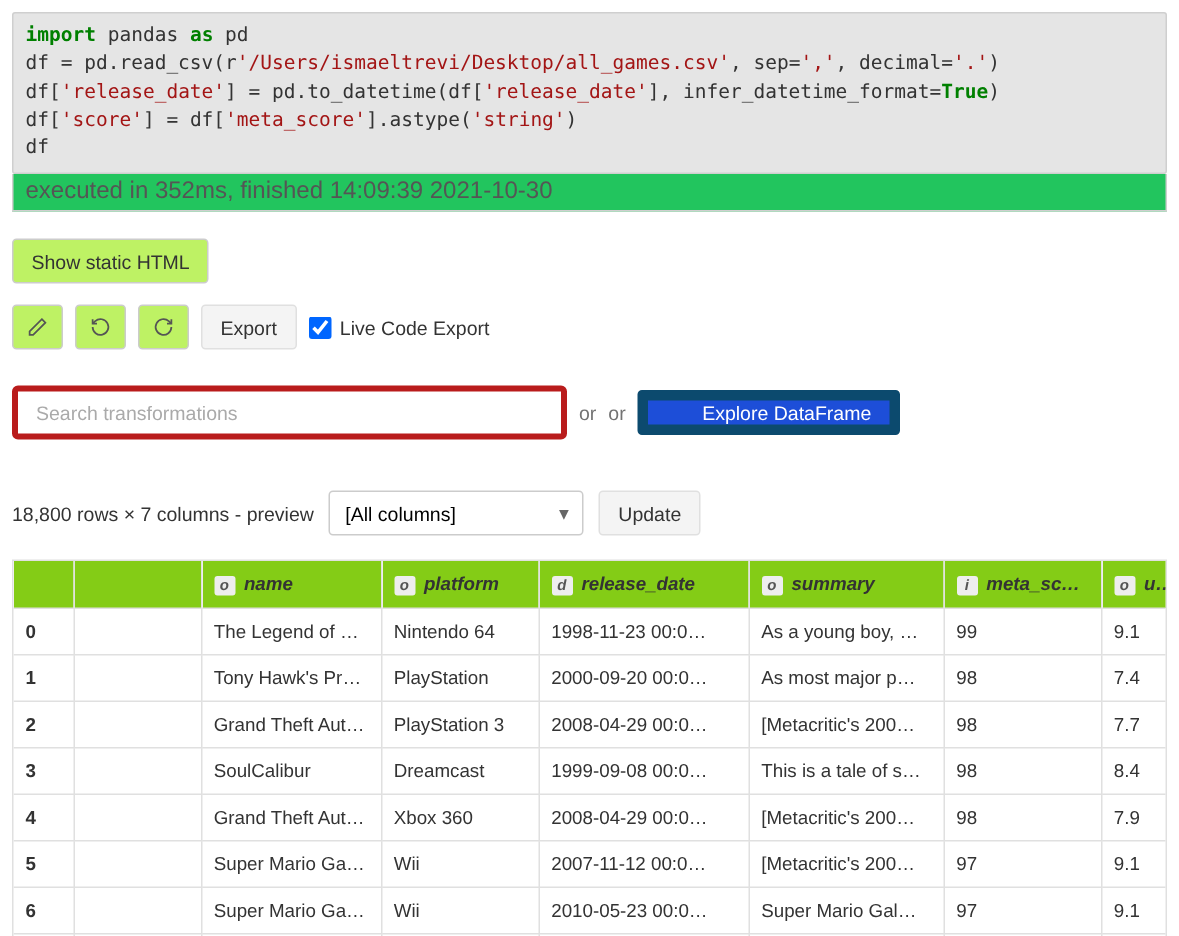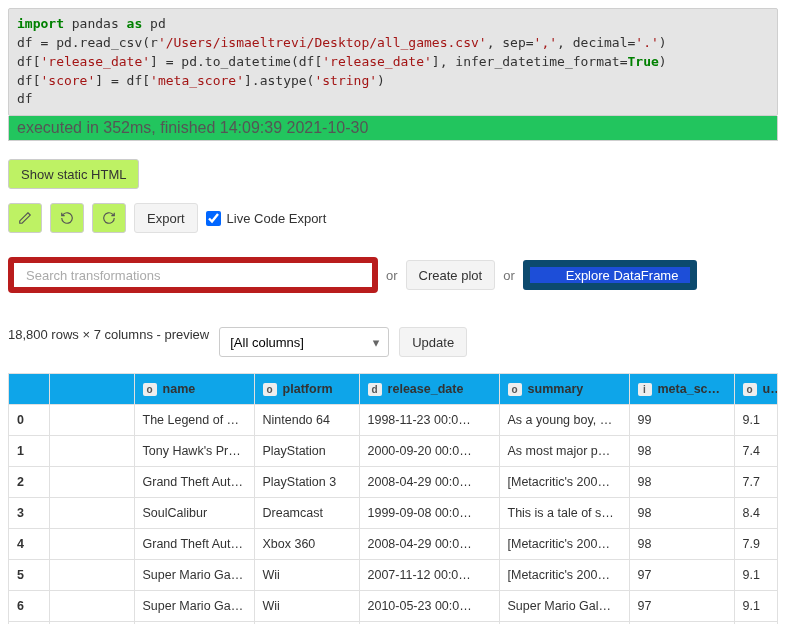--- a/index.html
+++ b/index.html
@@ -16,32 +16,32 @@
 .btn-green { background: #1d4ed8; border: 7px solid #0c4a6e; color: #fff; padding-left: 36px; }
 .btn-icon { width: 34px; padding: 0; }
 
 .row { display: flex; align-items: center; gap: 8px; margin-top: 14px; }
 .row.first { margin-top: 18px; }
 .or-text { color: #737373; font-size: 13px; }
 
 .checkbox-wrap { display: inline-flex; align-items: flex-start; gap: 6px; font-size: 13px; }
 .checkbox { width: 15px; height: 15px; accent-color: #0066ff; }
 
-.search-input { width: 370px; height: 36px; border: 6px solid #b91c1c; border-radius: 4px; padding: 0 12px; font-size: 13px; color: #333; }
+.search-input { width: 370px; height: 36px; border: 4px solid #b91c1c; border-radius: 4px; padding: 0 12px; font-size: 13px; color: #333; }
 .search-input::placeholder { color: #aaa; }
 
-.preview-row { display: flex; gap: 10px; margin-top: 34px; font-size: 13px; }
+.preview-row { display: flex; align-items: center; gap: 10px; margin-top: 34px; font-size: 13px; }
 .select-wrap { position: relative; width: 170px; border-radius: 14px; }
 .select { width: 100%; height: 30px; border: 1px solid #ccc; border-radius: 3px; padding: 0 10px; font-size: 13px; background: #fff; appearance: none; }
 .select-caret { position: absolute; right: 10px; top: 50%; transform: translateY(-50%); pointer-events: none; color: #666; }
 
 .table-wrap { margin-top: 16px; border: 1px solid #e0e0e0; overflow: hidden; }
 table { border-collapse: collapse; width: 100%; table-layout: fixed; }
 th, td { border-bottom: 1px solid #e0e0e0; border-right: 1px solid #e0e0e0; padding: 8px 8px; text-align: left; font-size: 12.5px; white-space: nowrap; overflow: hidden; text-overflow: ellipsis; }
-th { background: #0ea5e9; font-weight: 600; }
+th { background: #84cc16; font-weight: 600; font-style: italic; }
 th .type-badge { display: inline-block; background: #eee; color: #555; font-size: 10px; font-weight: 700; border-radius: 2px; padding: 1px 4px; margin-right: 6px; min-width: 14px; text-align: center; }
 .idx-col { width: 40px; font-weight: 700; }
 .col-idx2 { width: 85px; }
 .col-name { width: 120px; }
 .col-platform { width: 105px; }
 .col-date { width: 140px; }
 .col-summary { width: 130px; }
 .col-meta { width: 105px; }
 .col-user { width: 60px; }
 
@@ -82,21 +82,20 @@
   <button class="btn btn-gray">Export</button>
   <label class="checkbox-wrap">
     <input type="checkbox" class="checkbox" checked="" style="">
     <span>Live Code Export</span>
   </label>
 </div>
 
 <div class="row" style="margin-top:24px;">
   <input class="search-input" type="text" placeholder="Search transformations" style="">
   <span class="or-text">or</span>
-  <button class="btn btn-gray">Create plot</button>
   <span class="or-text">or</span>
   <button class="btn btn-green">Explore DataFrame</button>
 </div>
 
 <div class="preview-row">
   <span>18,800 rows × 7 columns - preview</span>
   <div class="select-wrap">
     <select class="select">
       <option>[All columns]</option>
     </select>

